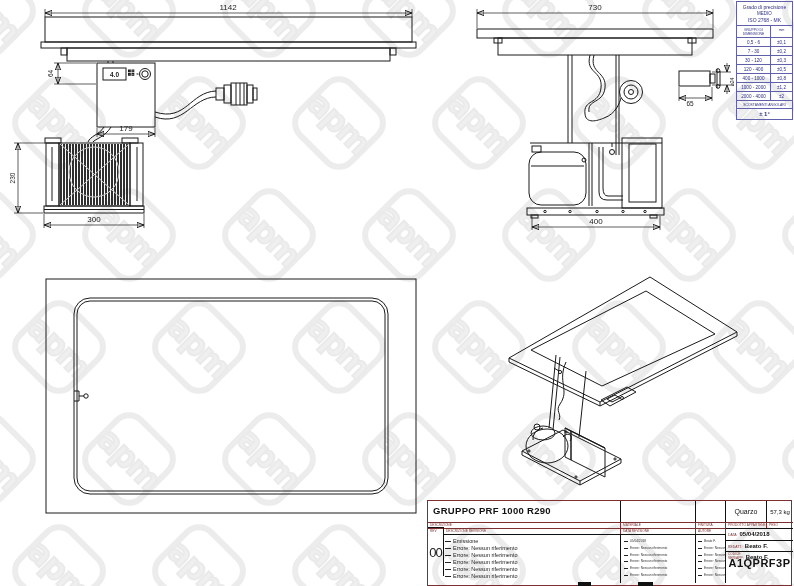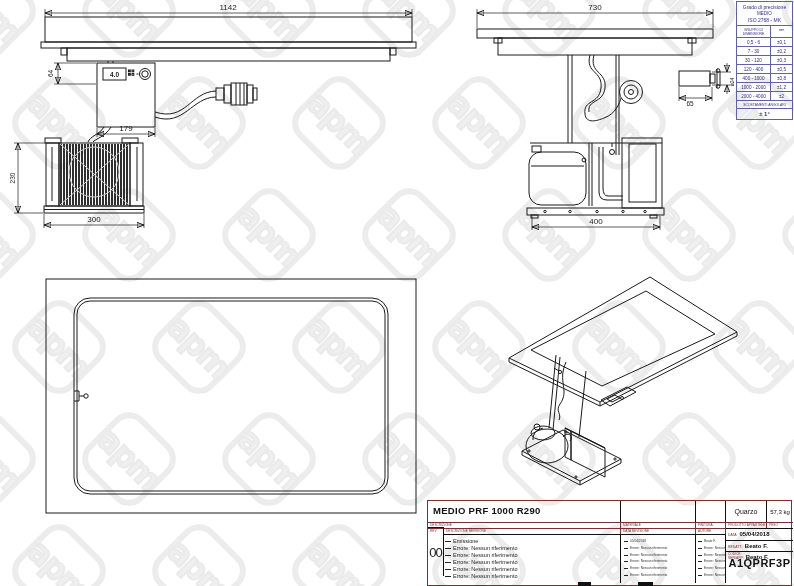--- a/index.html
+++ b/index.html
@@ -354,21 +354,21 @@
   <div class="tt-row">
     <div class="tt-c1">2000 - 4000</div>
       <div class="tt-c2">±2</div>
   </div>
   <div class="tt-ang">SCOSTAMENTI ANGOLARI</div>
   <div class="tt-angv">± 1°</div>
 </div>
 
 <div class="tb">
 
-  <div class="c tb-title" style="left:0;top:0;width:193px;height:21px;border-right:1px solid;">MEDIO PRF 1000 R290</div>
+  <div class="c tb-title" style="left:0;top:0;width:193px;height:21px;border-right:1px solid;">GRUPPO PRF 1000 R290</div>
   <div class="c" style="left:193px;top:0;width:75px;height:21px;border-right:1px solid;"></div>
   <div class="c" style="left:268px;top:0;width:30px;height:21px;border-right:1px solid;"></div>
   <div class="c val-c" style="left:298px;top:0;width:41px;height:21px;border-right:1px solid;font-size:7px;">Quarzo</div>
   <div class="c val-c" style="left:339px;top:0;width:26px;height:21px;font-size:6px;">57,3 kg</div>
 
   <div class="c lab" style="left:0;top:21px;width:193px;height:6px;border-top:1px solid;border-right:1px solid;">DESCRIZIONE</div>
   <div class="c lab" style="left:193px;top:21px;width:75px;height:6px;border-top:1px solid;border-right:1px solid;">MATERIALE</div>
   <div class="c lab" style="left:268px;top:21px;width:30px;height:6px;border-top:1px solid;border-right:1px solid;">FINITURA</div>
   <div class="c lab" style="left:298px;top:21px;width:41px;height:6px;border-top:1px solid;border-right:1px solid;">PRODOTTO APPARTENENZA</div>
   <div class="c lab" style="left:339px;top:21px;width:26px;height:6px;border-top:1px solid;">PESO</div>

